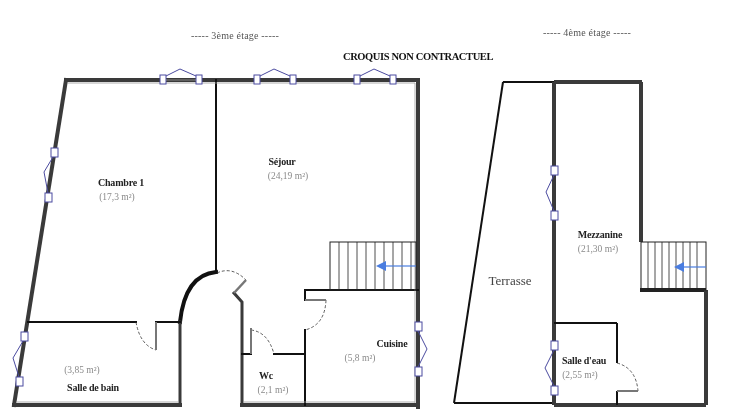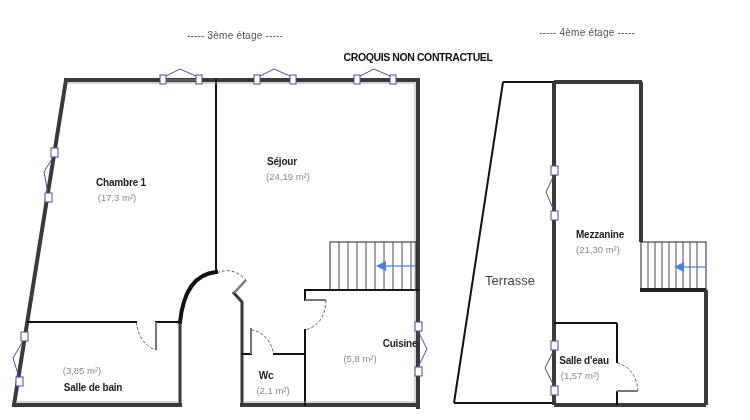--- a/index.html
+++ b/index.html
@@ -1,18 +1,18 @@
 <!DOCTYPE html>
 <html><head>
 <meta charset="utf-8">
 <style>
   html, body { margin:0; padding:0; background:#ffffff; }
   body { width:750px; height:420px; position:relative; overflow:hidden; font-family:"Liberation Sans", sans-serif; }
   svg { position:absolute; left:0; top:0; }
-  .lbl { position:absolute; white-space:nowrap; text-align:right; transform:translateX(-50%); }
+  .lbl { position:absolute; white-space:nowrap; text-align:right; transform:translateX(-50%);font-family:Liberation Serif, serif; }
   .floor { font-size:10px; color:#555; letter-spacing:0.2px; }
   .title { font-size:10.5px; font-weight:bold; color:#111; letter-spacing:-0.4px;margin-top:24px; }
   .rname { font-size:10px; font-weight:bold; color:#222; letter-spacing:-0.2px; }
   .rarea { font-size:9.5px; color:#8a8a8a; }
   .plain { font-size:13px; color:#444; }
 </style>
 </head>
 <body>
 
 <svg width="750" height="420" viewBox="0 0 750 420">
@@ -188,22 +188,22 @@
 
 <div class="lbl rname" style="left:282px; top:156px;">Séjour</div>
 <div class="lbl rarea" style="left:288px; top:171px;">(24,19 m²)</div>
 
 <div class="lbl rname" style="left:93px; top:350px;margin-top:32px;">Salle de bain</div>
 <div class="lbl rarea" style="left:82px; top:365px;">(3,85 m²)</div>
 
 <div class="lbl rname" style="left:266px; top:370px;">Wc</div>
 <div class="lbl rarea" style="left:273px; top:385px;">(2,1 m²)</div>
 
-<div class="lbl rname" style="left:380px; top:338px;padding-left:40px;">Cuisine</div>
+<div class="lbl rname" style="left:372px; top:338px;padding-left:40px;">Cuisine</div>
 <div class="lbl rarea" style="left:360px; top:353px;">(5,8 m²)</div>
 
 <div class="lbl plain" style="left:510px; top:273px;">Terrasse</div>
 
 <div class="lbl rname" style="left:600px; top:229px;">Mezzanine</div>
 <div class="lbl rarea" style="left:598px; top:244px;">(21,30 m²)</div>
 
 <div class="lbl rname" style="left:584px; top:355px;">Salle d'eau</div>
-<div class="lbl rarea" style="left:580px; top:370px;">(1,57 m²)</div>
+<div class="lbl rarea" style="left:580px; top:370px;">(2,55 m²)</div>
 
 </body></html>

